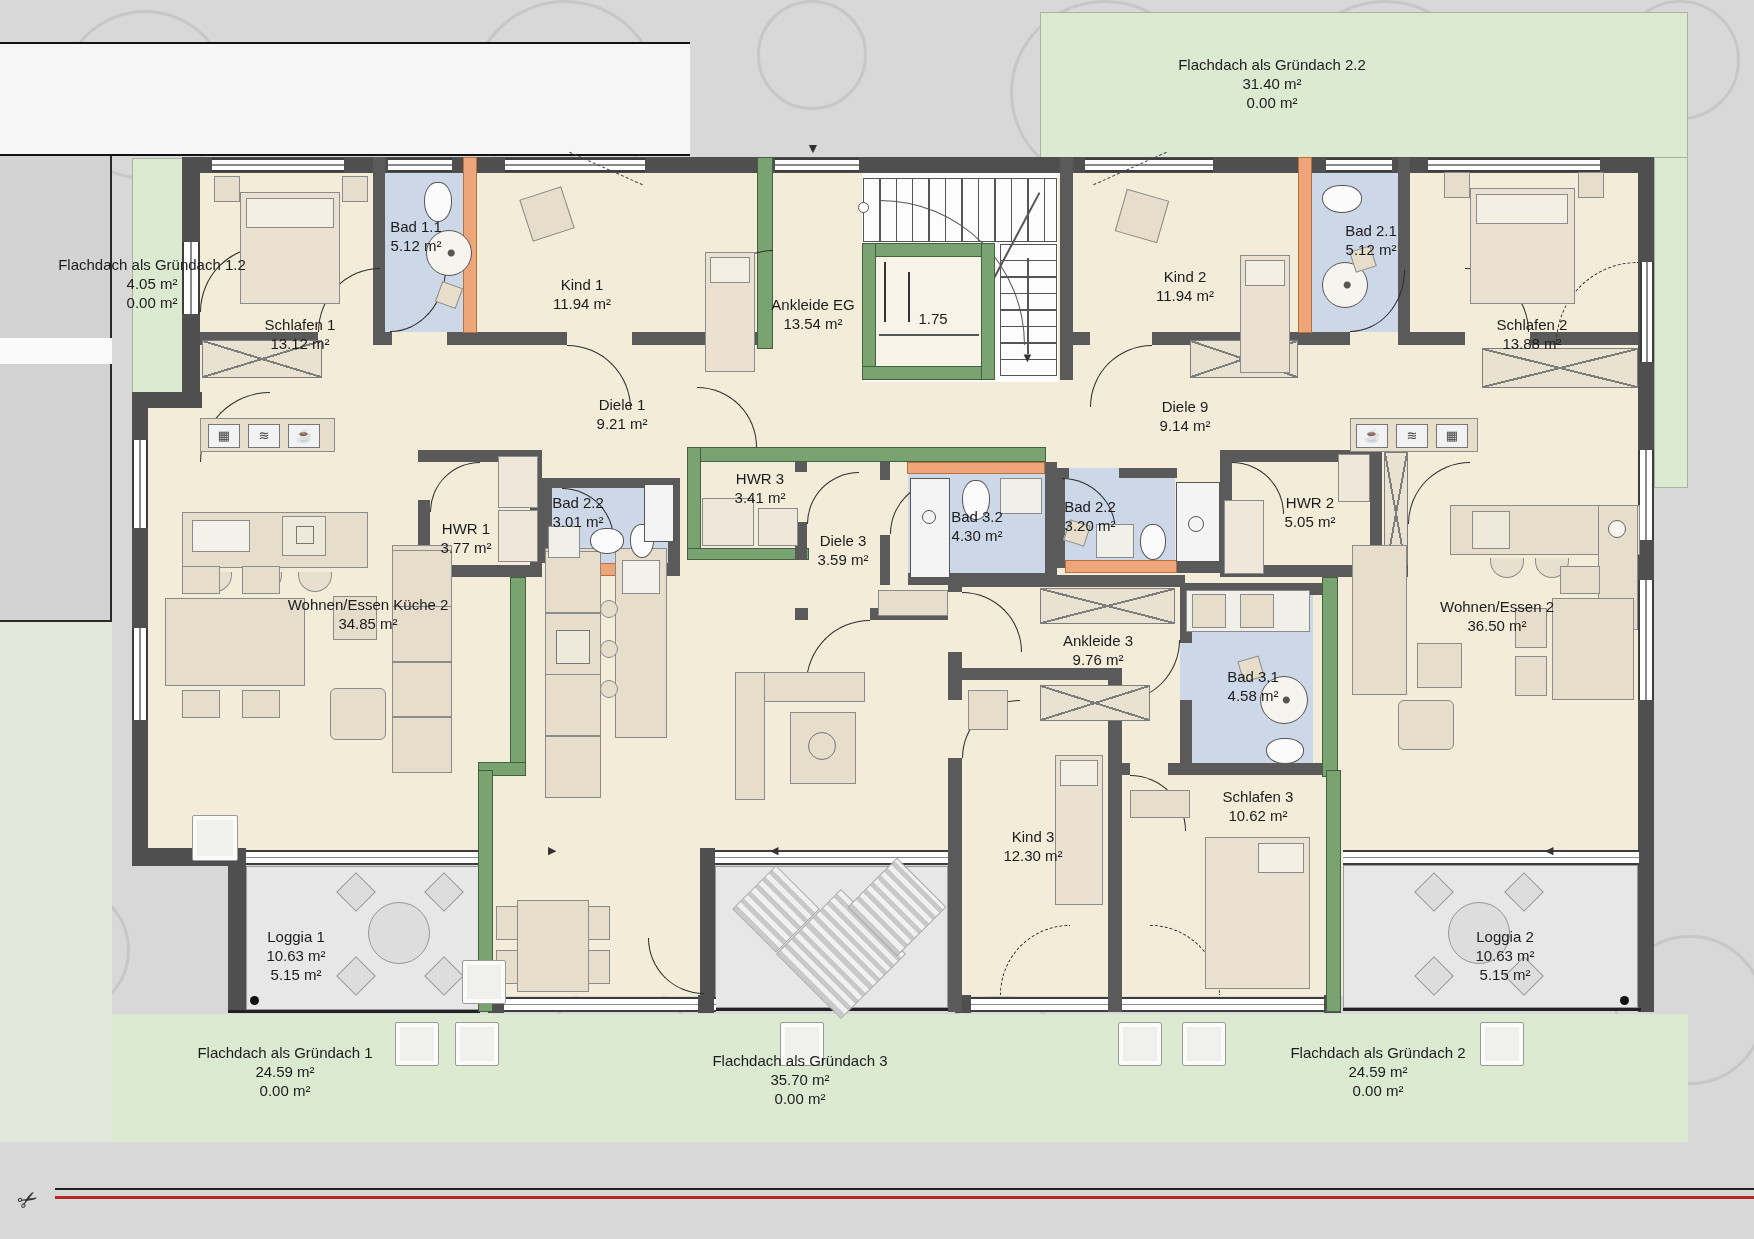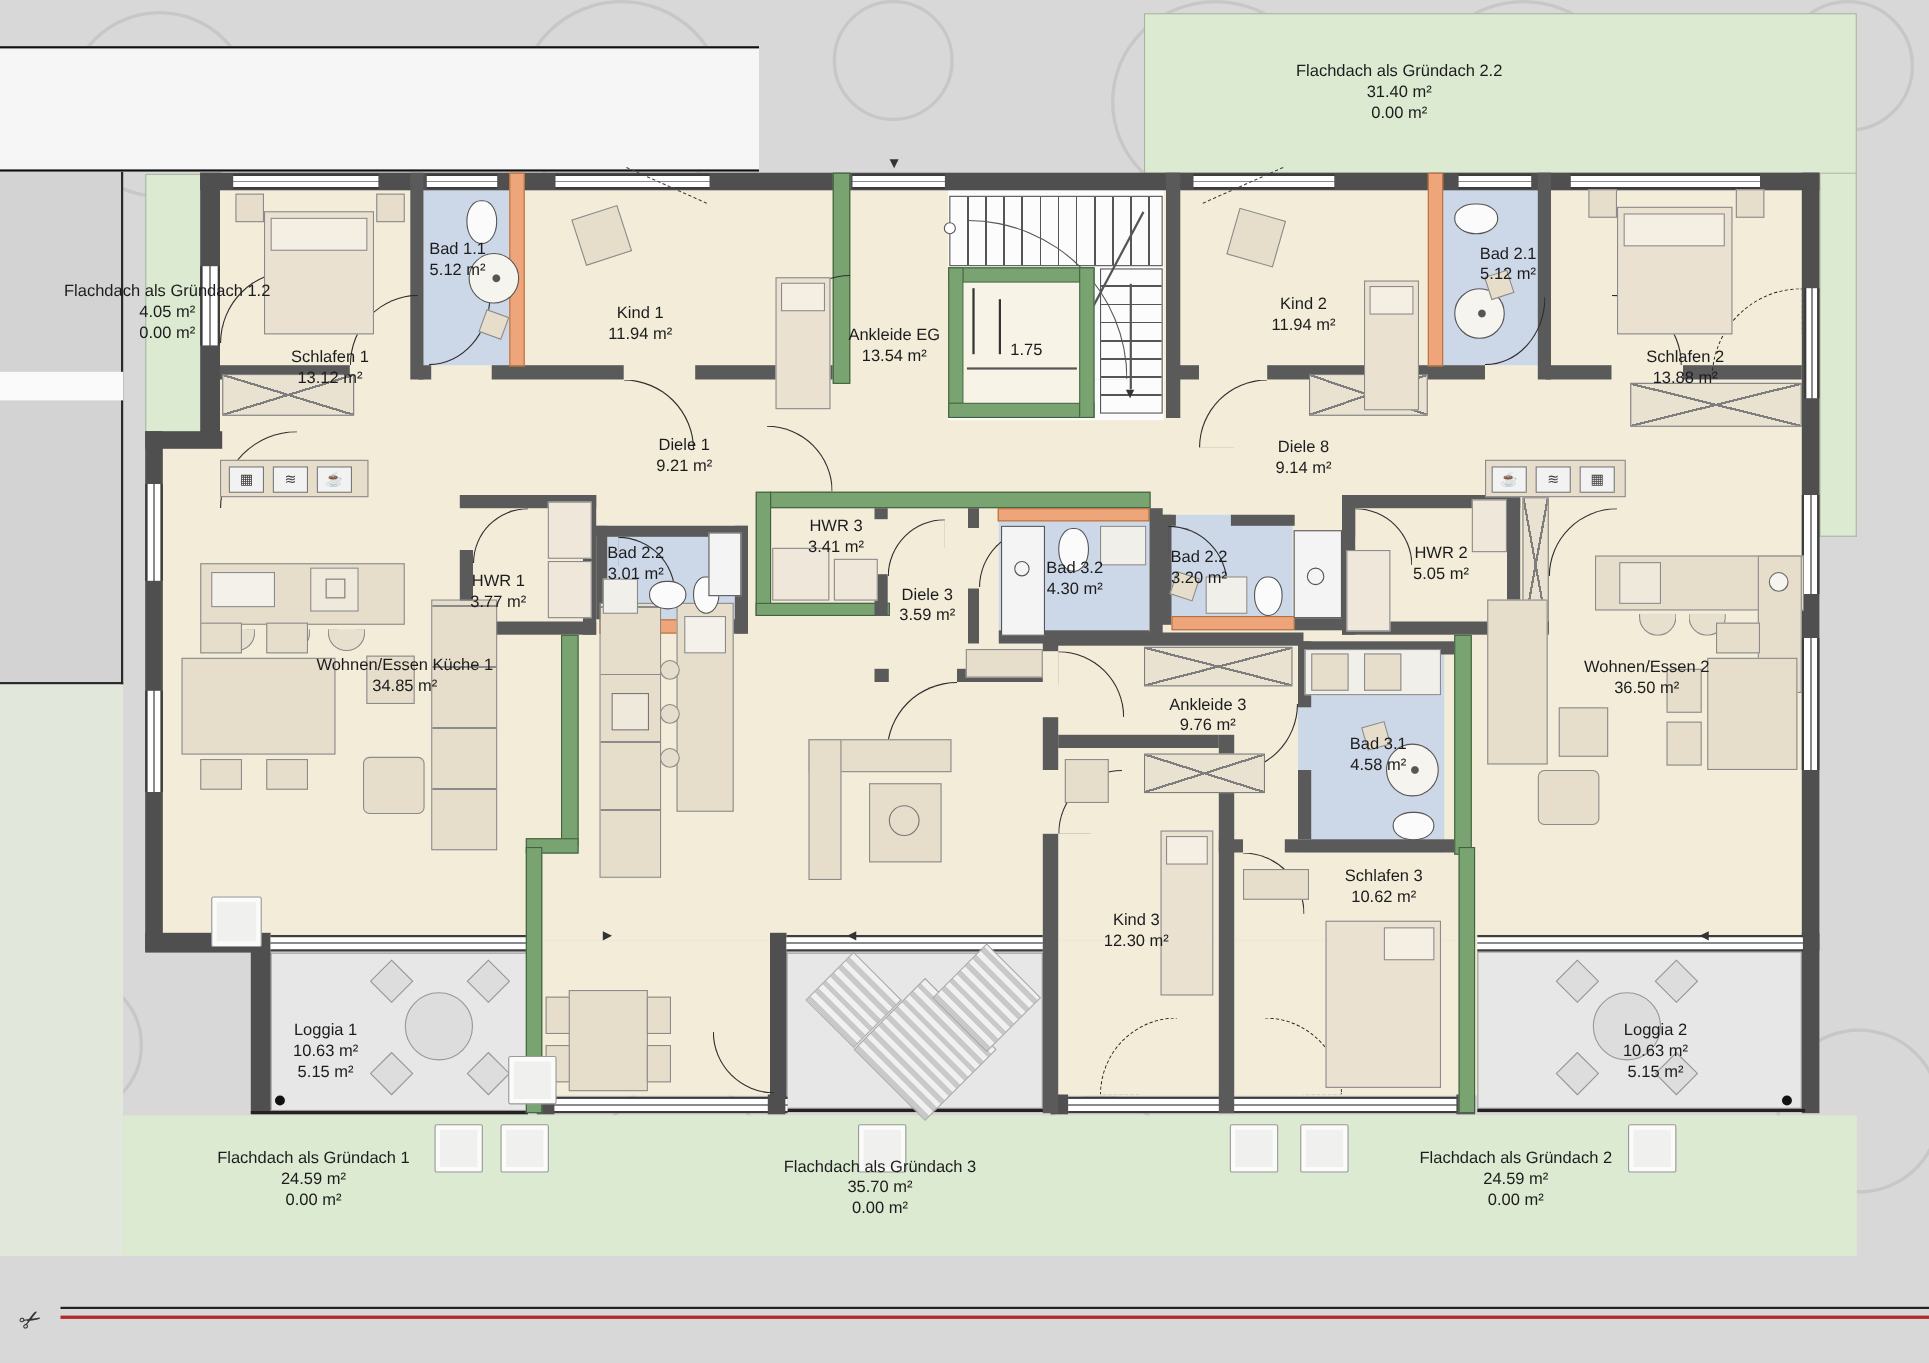--- a/index.html
+++ b/index.html
@@ -414,24 +414,24 @@
     </div>
   <div class="lbl" style="left:1442px;top:316px;width:180px">
       <span>Schlafen 2</span>
       <span>13.88 m²</span>
     </div>
   <div class="lbl" style="left:532px;top:396px;width:180px">
       <span>Diele 1</span>
       <span>9.21 m²</span>
     </div>
   <div class="lbl" style="left:1095px;top:398px;width:180px">
-      <span>Diele 8</span>
+      <span>Diele 9</span>
       <span>9.14 m²</span>
     </div>
-  <div class="lbl" style="left:383px;top:520px;width:140px">
+  <div class="lbl" style="left:396px;top:520px;width:140px">
       <span>HWR 1</span>
       <span>3.77 m²</span>
     </div>
   <div class="lbl" style="left:508px;top:494px;width:140px">
       <span>Bad 2.2</span>
       <span>3.01 m²</span>
     </div>
   <div class="lbl" style="left:690px;top:470px;width:140px">
       <span>HWR 3</span>
       <span>3.41 m²</span>
@@ -446,21 +446,21 @@
     </div>
   <div class="lbl" style="left:1020px;top:498px;width:140px">
       <span>Bad 2.2</span>
       <span>3.20 m²</span>
     </div>
   <div class="lbl" style="left:1240px;top:494px;width:140px">
       <span>HWR 2</span>
       <span>5.05 m²</span>
     </div>
   <div class="lbl" style="left:238px;top:596px;width:260px">
-      <span>Wohnen/Essen Küche 1</span>
+      <span>Wohnen/Essen Küche 2</span>
       <span>34.85 m²</span>
     </div>
   <div class="lbl" style="left:1367px;top:598px;width:260px">
       <span>Wohnen/Essen 2</span>
       <span>36.50 m²</span>
     </div>
   <div class="lbl" style="left:1008px;top:632px;width:180px">
       <span>Ankleide 3</span>
       <span>9.76 m²</span>
     </div>

